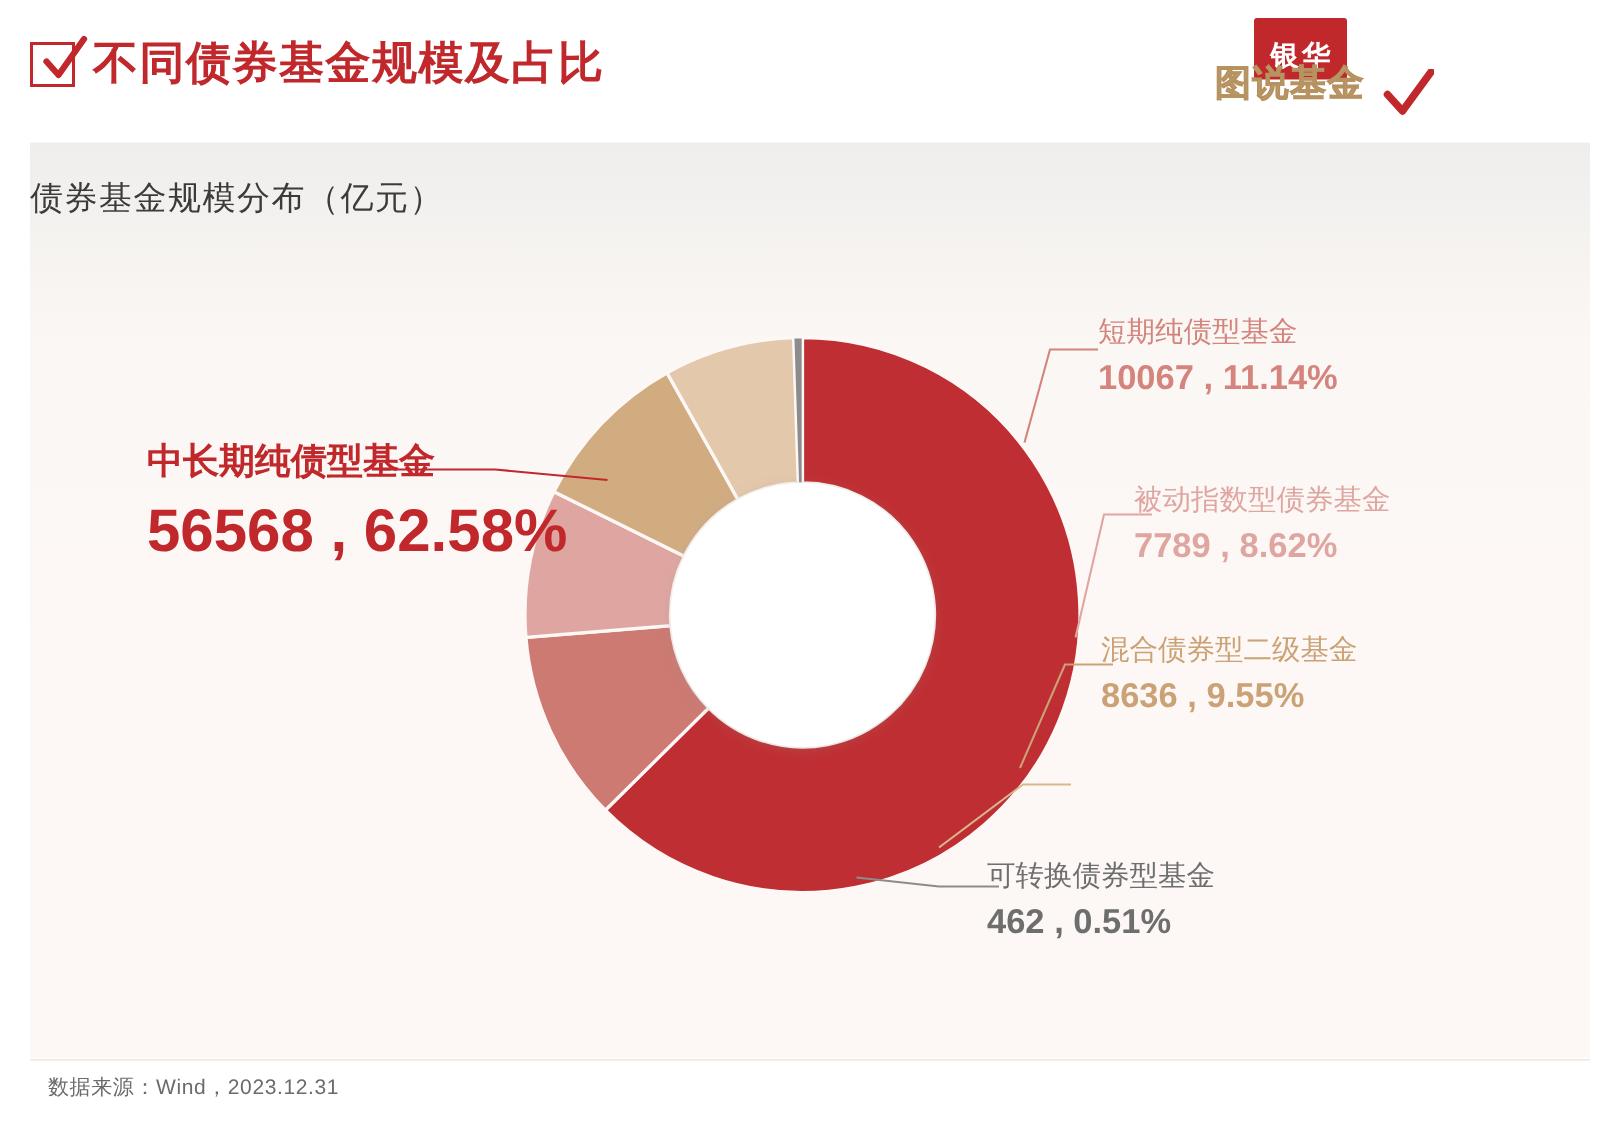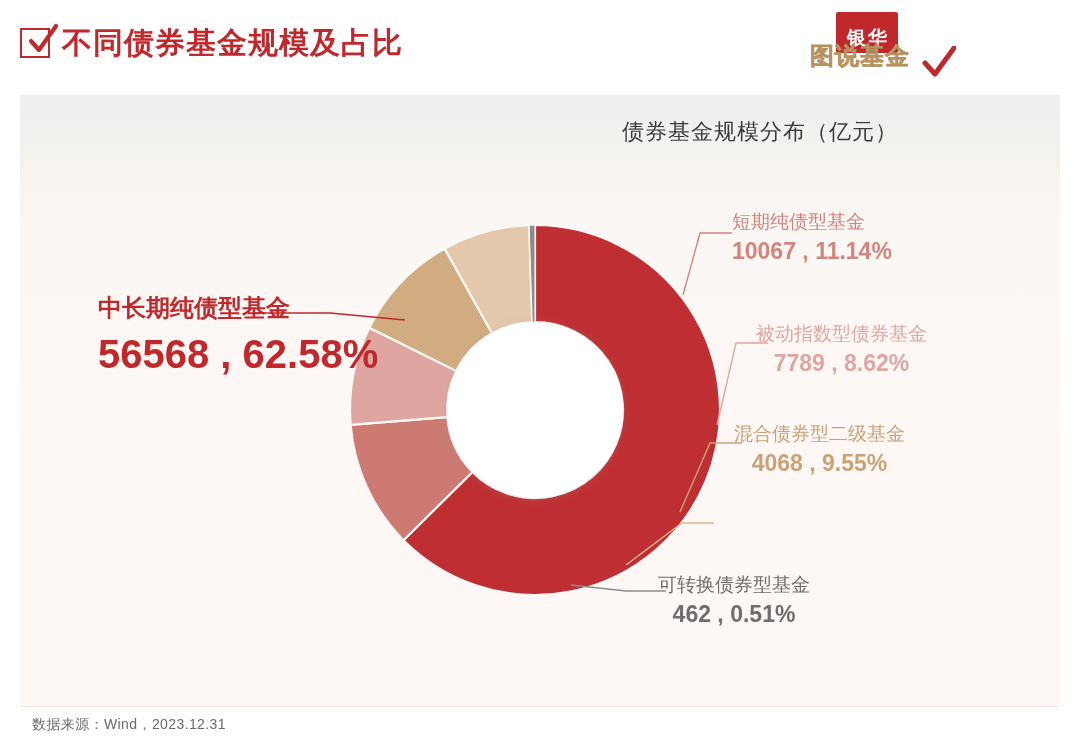--- a/index.html
+++ b/index.html
@@ -55,30 +55,30 @@
   }
 
   
   .card {
     position: absolute; left: 20px; top: 95px;
     width: 1040px; height: 610px;
     background: linear-gradient(180deg, #efeeec 0%, #fbf7f4 22%, #fdf8f5 55%, #fdf8f5 100%);
   }
   .chart-title {
     position: absolute; left: 0; top: 22px; width: 878px;
-    text-align: right; font-size: 22px; color: #3b3b3b; letter-spacing: 1px;
+    text-align: left; font-size: 22px; color: #3b3b3b; letter-spacing: 1px;
   }
 
   
   .donut-svg { position: absolute; left: 0; top: 0; width: 1040px; height: 610px; }
 
   
   .lbl { position: absolute; white-space: nowrap; line-height: 1.28; }
   .lbl .name { font-size: 19px; font-weight: normal; display: block; }
-  .lbl .val  { font-size: 23px; font-weight: bold; display: block; margin-top: 3px; text-align: center; }
+  .lbl .val  { font-size: 23px; font-weight: bold; display: block; margin-top: 3px; }
 
   .lbl-main { left: 78px; top: 198px; text-align: left; }
   .lbl-main .name { font-size: 24px; font-weight: bold; color: #c0282c; }
   .lbl-main .val  { font-size: 40px; font-weight: bold; color: #c0282c; margin-top: 5px; }
 
   .lbl-short    { left: 712px; top: 115px; color: #d4847c; }
   .lbl-passive  { left: 736px; top: 227px; color: #dfa6a1; }
   .lbl-hybrid2  { left: 714px; top: 327px; color: #cba275; }
   .lbl-hybrid1  { left: 706px; top: 408px; color: #d9b78e; }
   .lbl-convert  { left: 638px; top: 478px; color: #6e6e6e; }
@@ -160,21 +160,21 @@
       <span class="val">10067 , 11.14%</span>
     </div>
 
     <div class="lbl lbl-passive">
       <span class="name">被动指数型债券基金</span>
       <span class="val">7789 , 8.62%</span>
     </div>
 
     <div class="lbl lbl-hybrid2">
       <span class="name">混合债券型二级基金</span>
-      <span class="val">4068 , 9.55%</span>
+      <span class="val">8636 , 9.55%</span>
     </div>
 
 
     <div class="lbl lbl-convert">
       <span class="name">可转换债券型基金</span>
       <span class="val">462 , 0.51%</span>
     </div>
   </div>
 
   <div class="footer-rule"></div>

